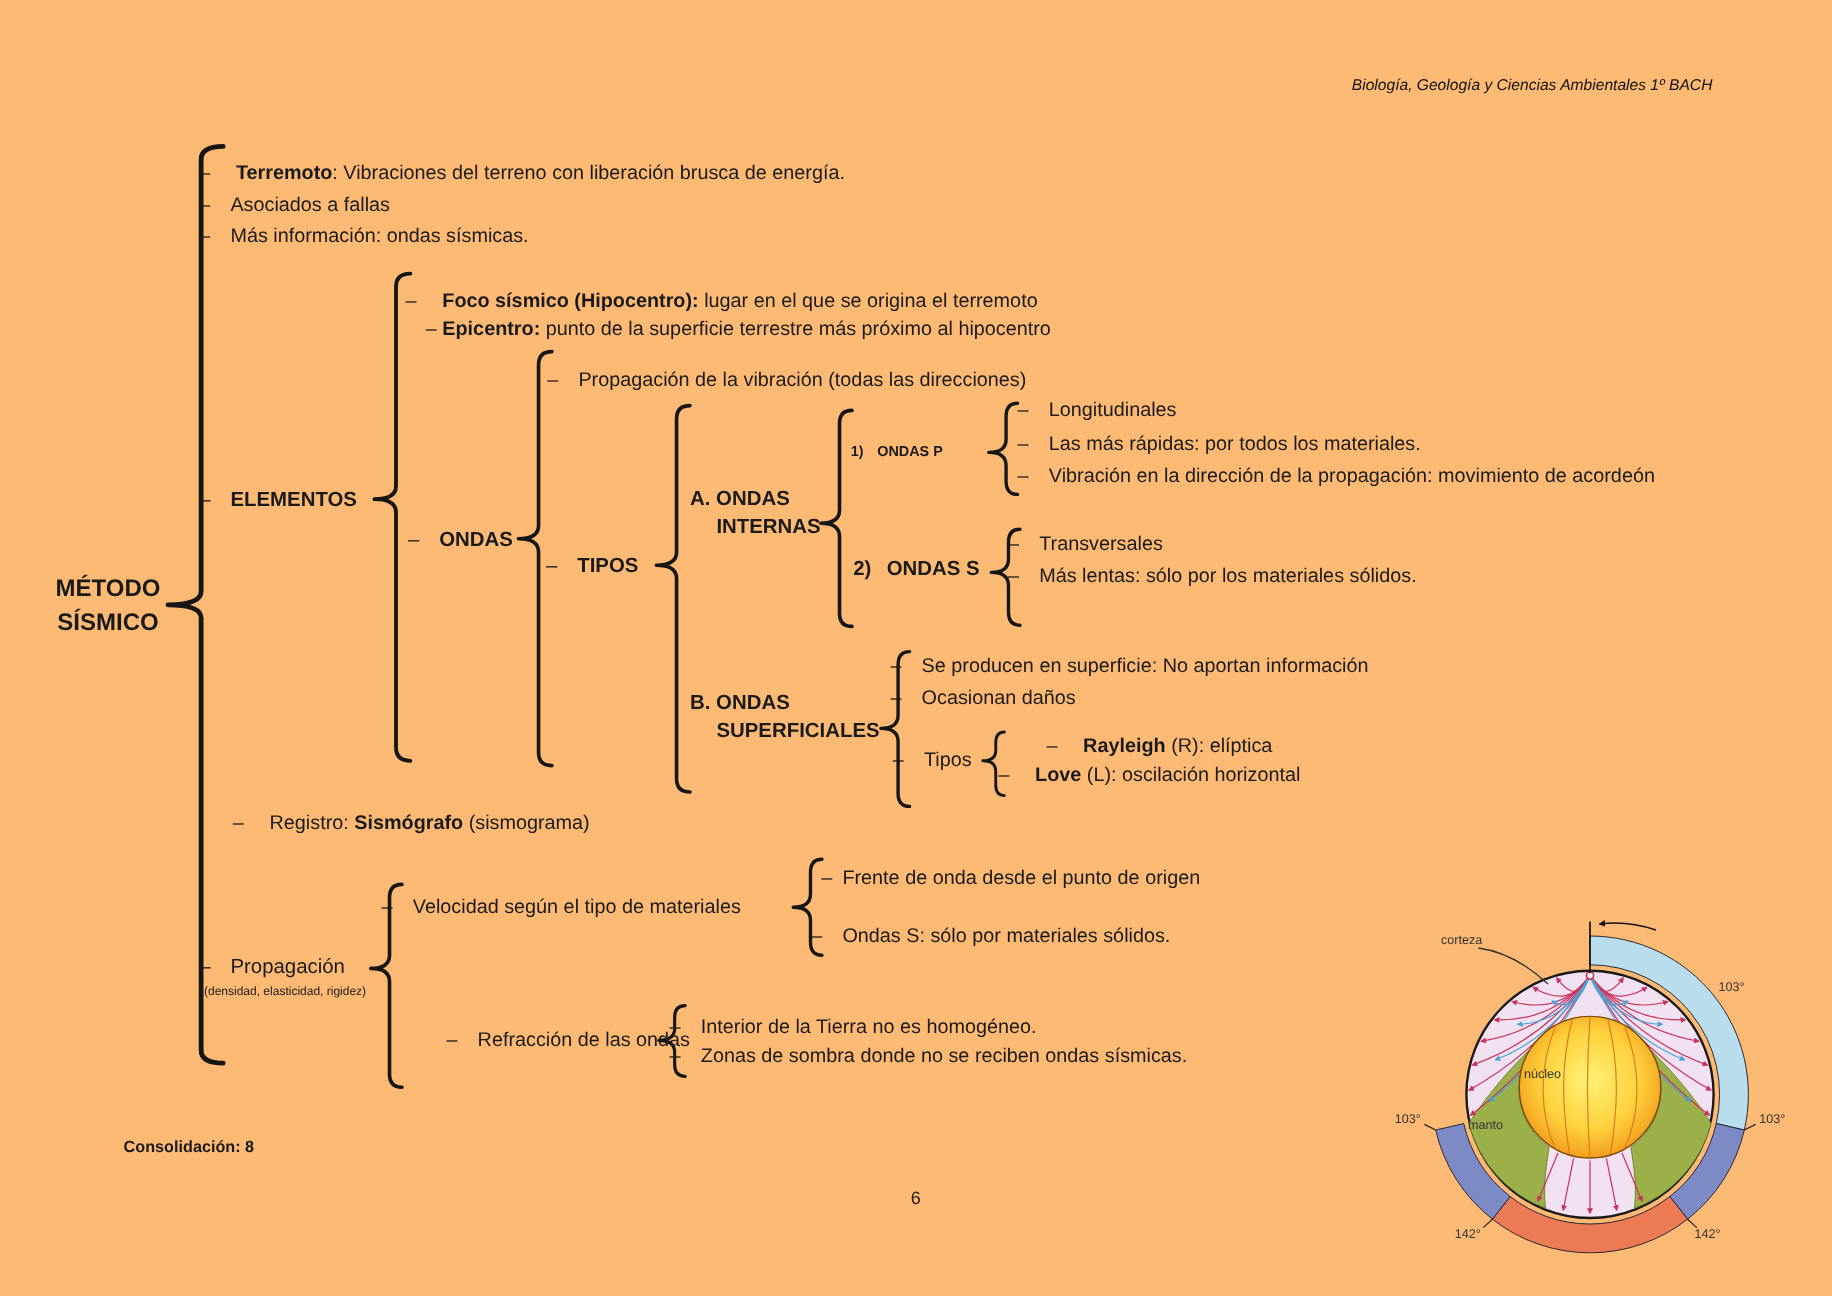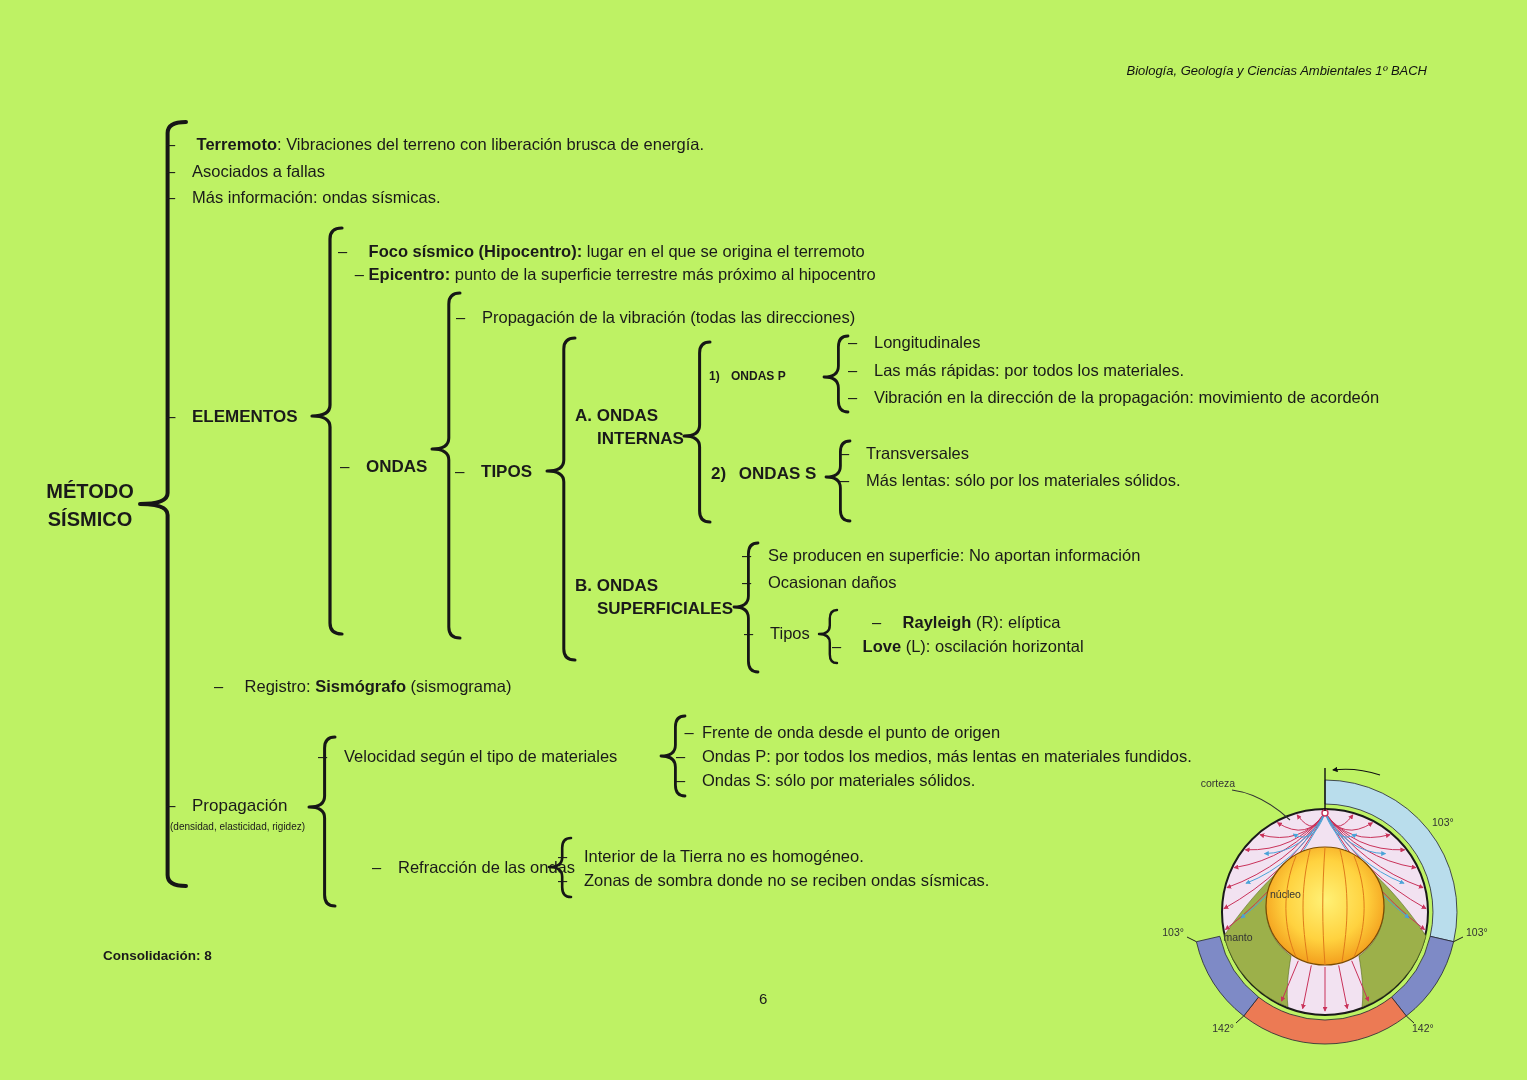--- a/index.html
+++ b/index.html
@@ -1,16 +1,16 @@
 <!DOCTYPE html>
 <html style="--p_band: #b9ddec; --shadow_band: #7e8ac6; --bottom_band: #ec7a54; --mantle: #9cb04a; --interior: #f2e2f1; --core_center: #fff176; --core_edge: #ef8e12; --ray_p: #c9325a; --ray_s: #4aa3d8;"><head>
 <meta charset="utf-8">
 <style>
   html,body{margin:0;padding:0;background:#fff;}
-  #page{position:relative;width:1527px;height:1080px;background:#bef264;overflow:hidden;
+  #page{position:relative;width:1527px;height:1080px;background:#fdba74;overflow:hidden;
         font-family:"Liberation Sans",sans-serif;color:#1a1a1a;}
   .abs{position:absolute;white-space:nowrap;}
   .row{font-size:16.5px;line-height:20px;}
   .row::before{content:"–";display:inline-block;width:26px;font-weight:400;}
   .row.nodash::before{content:none;}
   .b{font-weight:700;}
   .seclabel{font-size:17px;font-weight:700;}
   .twolines span{display:block;font-size:17px;font-weight:700;line-height:23px;}
   .twolines .ind{padding-left:22px;}
   #header{font-style:italic;font-size:13px;color:#111;}
@@ -59,21 +59,21 @@
   <div class="abs row" style="left:166px;top:187px;">Más información: ondas sísmicas.</div>
 
   <div class="abs row seclabel" style="left:166px;top:407px;">ELEMENTOS</div>
 
   <div class="abs row" style="left:338px;top:241px;">
     <span class="b">Foco sísmico (Hipocentro):</span><span> lugar en el que se origina el terremoto</span>
   </div>
   <div class="abs row" style="left:338px;top:264px;text-align:right;">
     <span class="b">Epicentro:</span><span> punto de la superficie terrestre más próximo al hipocentro</span>
   </div>
-  <div class="abs row seclabel" style="left:340px;top:440px;margin-top:17px;">ONDAS</div>
+  <div class="abs row seclabel" style="left:340px;top:440px;">ONDAS</div>
 
   <div class="abs row" style="left:456px;top:307px;">Propagación de la vibración (todas las direcciones)</div>
   <div class="abs row seclabel" style="left:455px;top:462px;">TIPOS</div>
 
   <div class="abs twolines" style="left:575px;top:404px;">
     <span>A. ONDAS</span>
     <span class="ind">INTERNAS</span>
   </div>
 
   <div class="abs row nodash" style="left:709px;top:366px;font-size:12px;text-align:right;">
@@ -98,30 +98,29 @@
   <div class="abs row" style="left:742px;top:545px;">Se producen en superficie: No aportan información</div>
   <div class="abs row" style="left:742px;top:572px;">Ocasionan daños</div>
   <div class="abs row" style="left:744px;top:623px;">Tipos</div>
   <div class="abs row" style="left:832px;top:612px;padding-left:40px;">
     <span class="b">Rayleigh</span><span> (R): elíptica</span>
   </div>
   <div class="abs row" style="left:832px;top:636px;">
     <span class="b">Love</span><span> (L): oscilación horizontal</span>
   </div>
 
-  <div class="abs row" style="left:178px;top:676px;padding-left:36px;">
+  <div class="abs row" style="left:158px;top:676px;padding-left:36px;">
     <span>Registro: </span><span class="b">Sismógrafo</span><span> (sismograma)</span>
   </div>
 
   <div class="abs row" style="left:166px;top:796px;font-size:17px;">Propagación</div>
   <div id="prop-sub" class="abs" style="left:170px;top:821px;">(densidad, elasticidad, rigidez)</div>
 
   <div class="abs row" style="left:318px;top:746px;">Velocidad según el tipo de materiales</div>
   <div class="abs row" style="left:676px;top:722px;text-align:center;">Frente de onda desde el punto de origen</div>
-  <div class="abs row" style="left:676px;top:746px;">Ondas P: por todos los medios, más lentas en materiales fundidos.</div>
   <div class="abs row" style="left:676px;top:770px;">Ondas S: sólo por materiales sólidos.</div>
 
   <div class="abs row" style="left:328px;top:857px;padding-left:44px;">Refracción de las ondas</div>
   <div class="abs row" style="left:558px;top:846px;">Interior de la Tierra no es homogéneo.</div>
   <div class="abs row" style="left:558px;top:870px;">Zonas de sombra donde no se reciben ondas sísmicas.</div>
 
   <div id="consolidacion" class="abs" style="left:103px;top:948px;">Consolidación: 8</div>
   <div id="pagenum" class="abs" style="left:759px;top:990px;">6</div>
 
   <svg id="earth-svg" style="left:1150px;top:760px;" width="377" height="310" viewBox="0 0 377 310">

